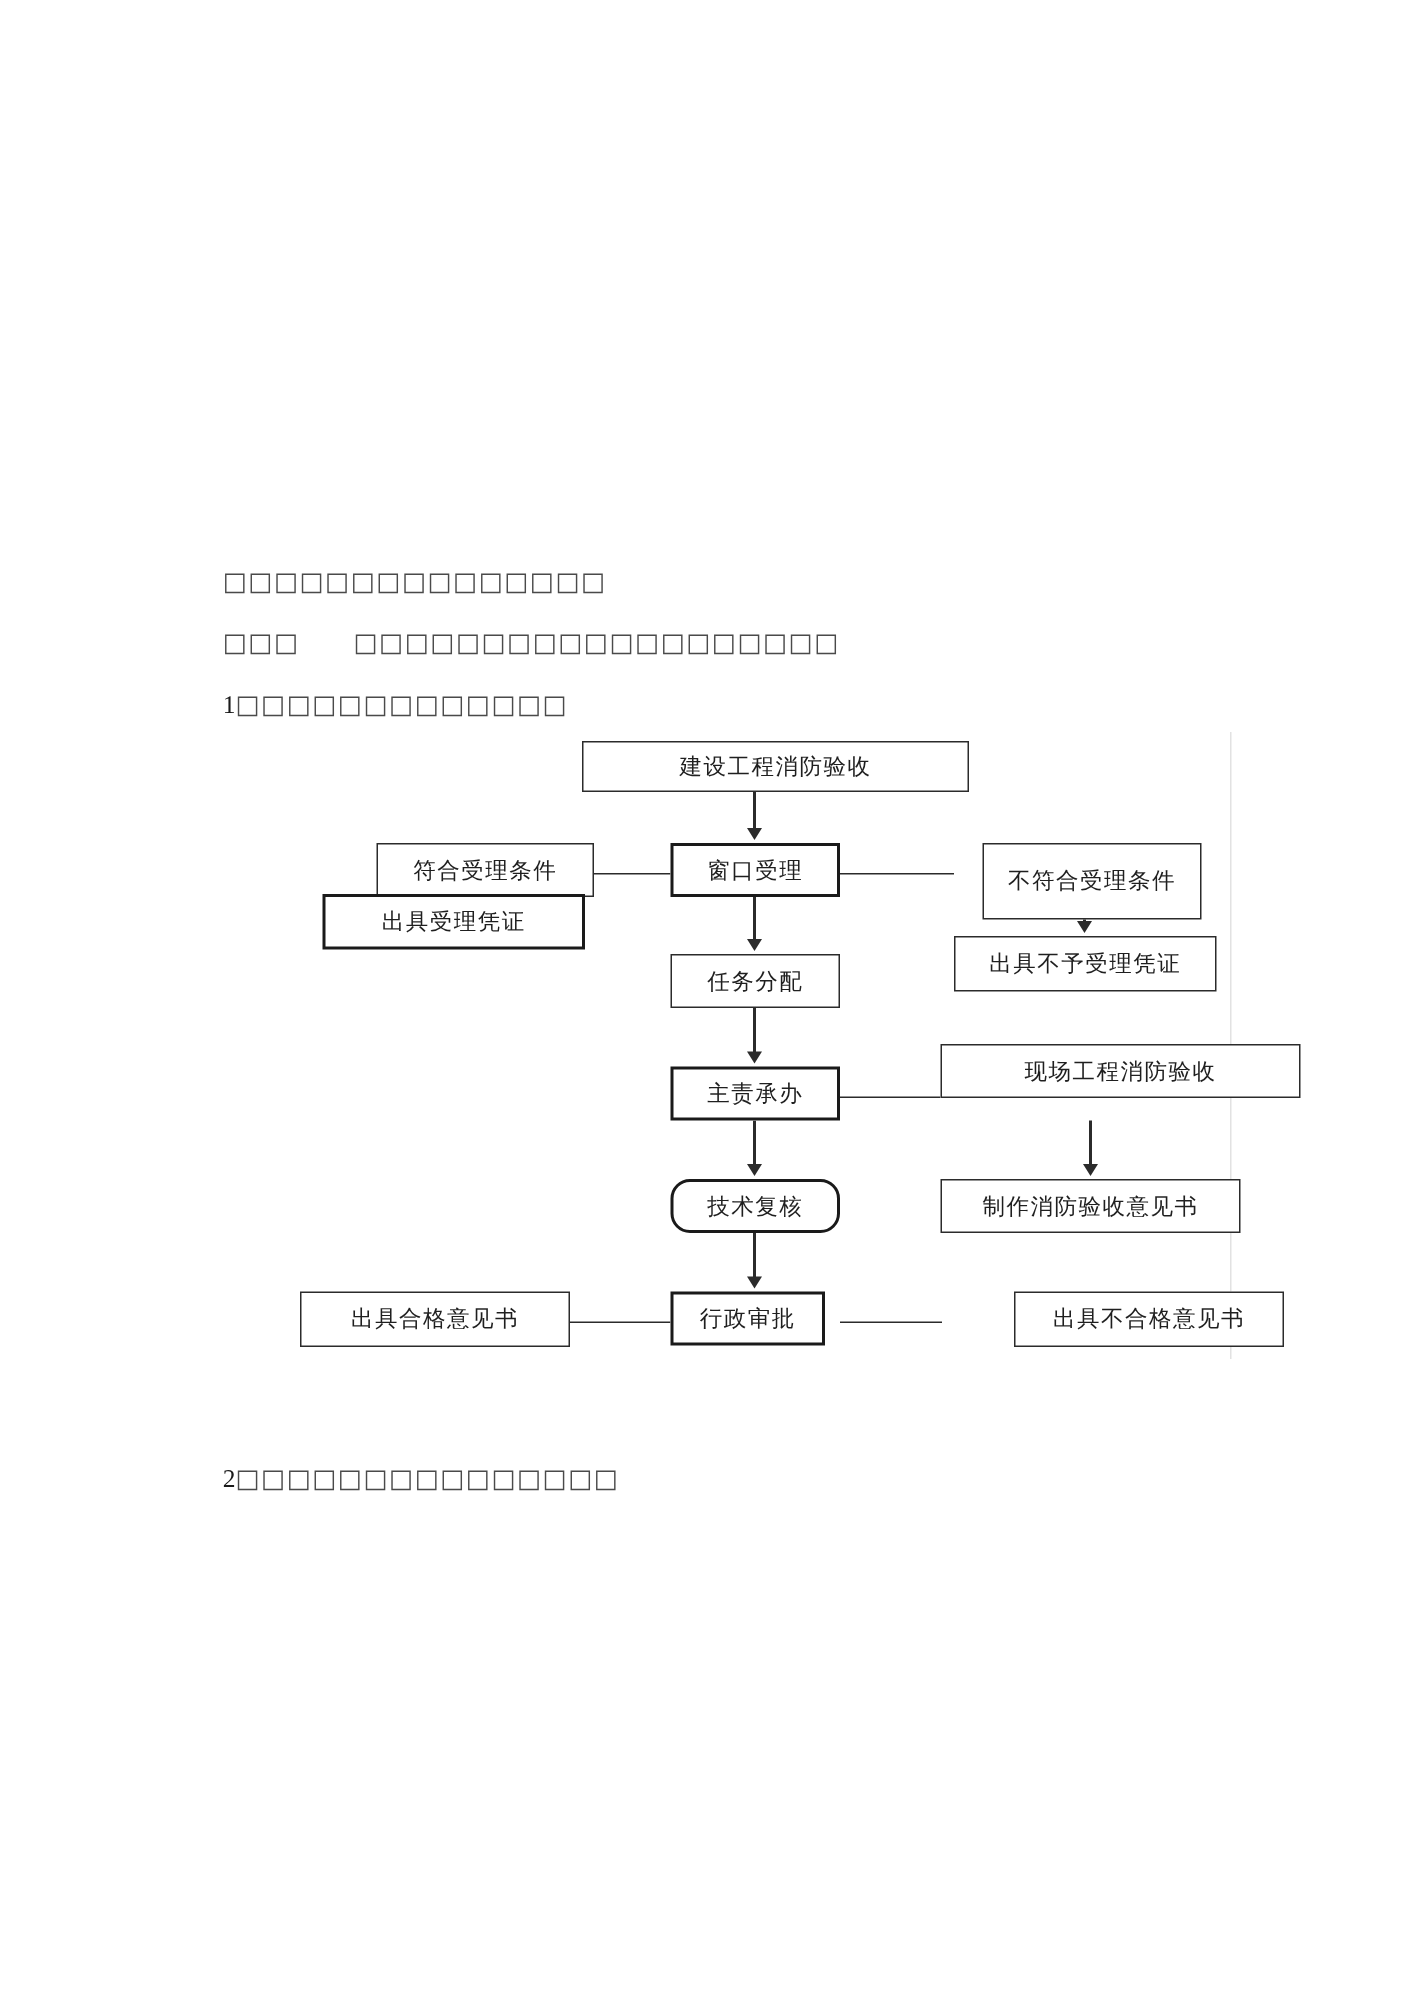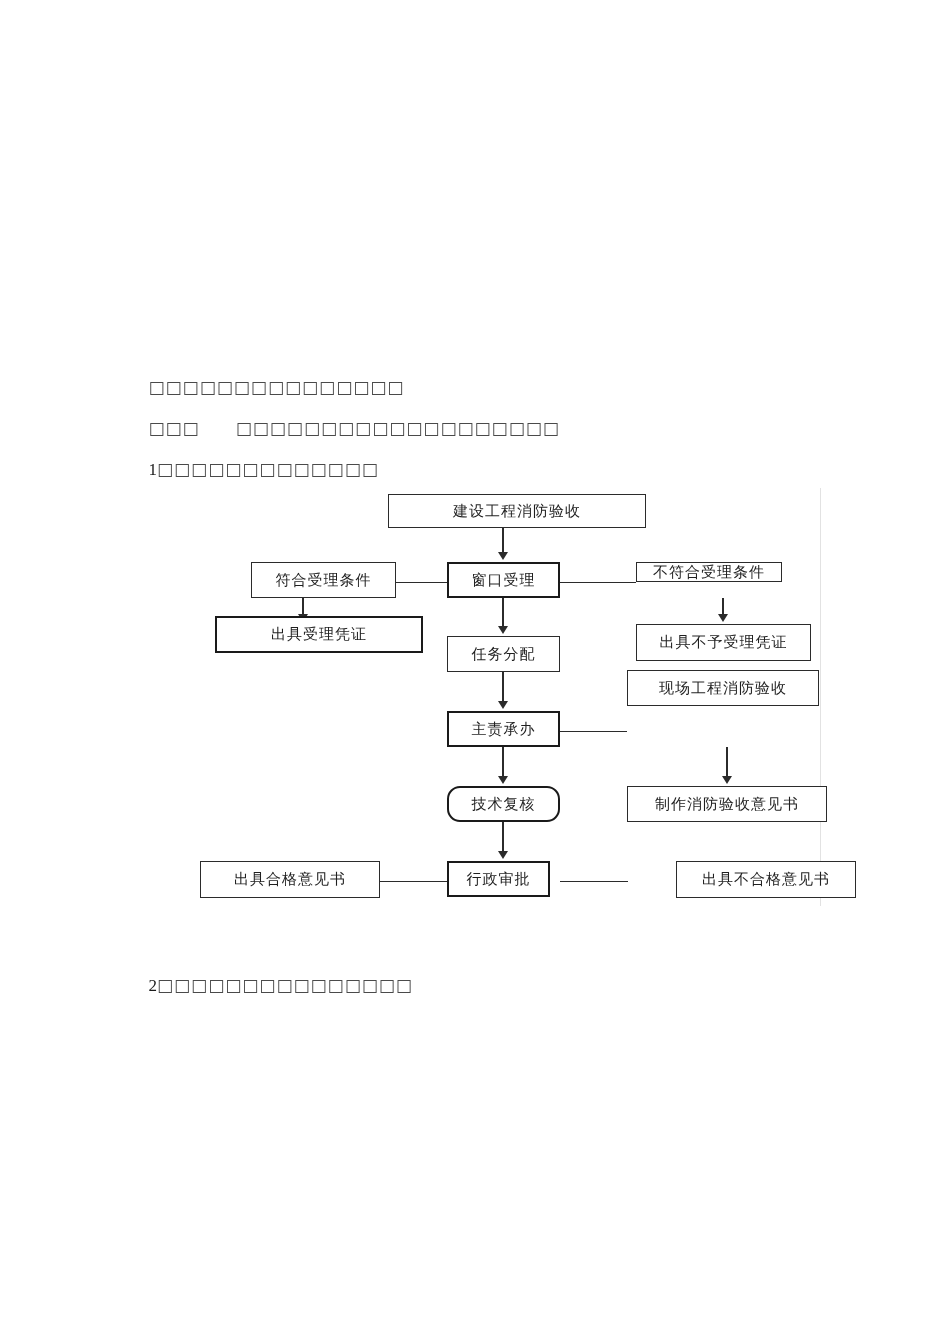--- a/index.html
+++ b/index.html
@@ -153,31 +153,31 @@
   <div class="conn-h" style="left:380px; top:881px; width:67px;"></div>
 
   <div class="conn-h" style="left:560px; top:881px; width:68px;"></div>
 
   <div class="fc-box" style="left:251px; top:562px; width:145px; height:36px;">符合受理条件</div>
 
   <div class="fc-box" style="left:388px; top:494px; width:258px; height:34px;">建设工程消防验收</div>
 
   <div class="fc-box heavy" style="left:447px; top:562px; width:113px; height:36px;">窗口受理</div>
 
-  <div class="fc-box" style="left:636px; top:562px; width:146px; height:20px;text-align:right;">不符合受理条件</div>
+  <div class="fc-box" style="left:655px; top:562px; width:146px; height:51px;text-align:right;">不符合受理条件</div>
 
-  <div class="fc-box heavy" style="left:215px; top:616px; width:208px; height:37px;">出具受理凭证</div>
+  <div class="fc-box heavy" style="left:215px; top:596px; width:175px; height:37px;">出具受理凭证</div>
 
   <div class="fc-box" style="left:447px; top:636px; width:113px; height:36px;">任务分配</div>
 
   <div class="fc-box" style="left:636px; top:624px; width:175px; height:37px;">出具不予受理凭证</div>
 
   <div class="fc-box heavy" style="left:447px; top:711px; width:113px; height:36px;">主责承办</div>
 
-  <div class="fc-box" style="left:627px; top:670px; width:192px; height:36px;font-family:Liberation Serif, serif;">现场工程消防验收</div>
+  <div class="fc-box" style="left:627px; top:696px; width:240px; height:36px;font-family:Liberation Serif, serif;">现场工程消防验收</div>
 
   <div class="fc-box heavy" style="left:447px; top:786px; width:113px; height:36px;border-radius:13px;">技术复核</div>
 
   <div class="fc-box" style="left:200px; top:861px; width:180px; height:37px;">出具合格意见书</div>
 
   <div class="fc-box" style="left:627px; top:786px; width:200px; height:36px;">制作消防验收意见书</div>
 
   <div class="fc-box heavy" style="left:447px; top:861px; width:103px; height:36px;">行政审批</div>
 
   <div class="fc-box" style="left:640px; top:861px; width:180px; height:37px;margin-left:36px;">出具不合格意见书</div>

